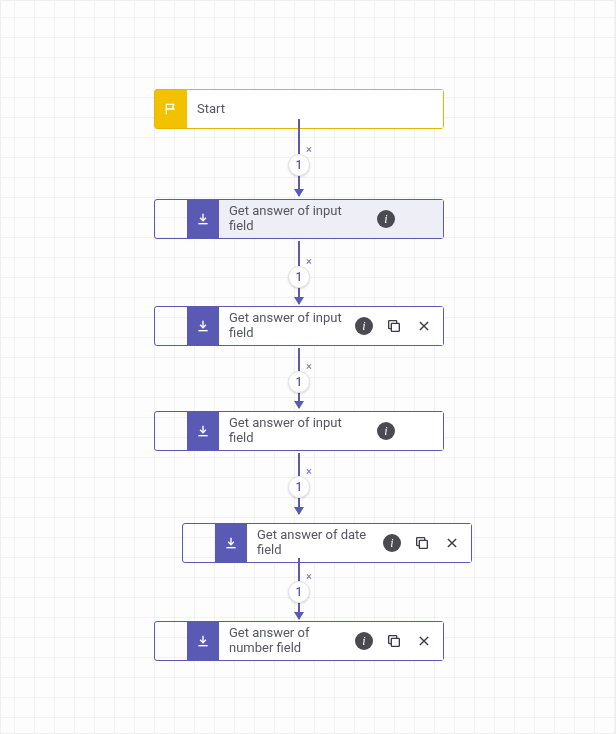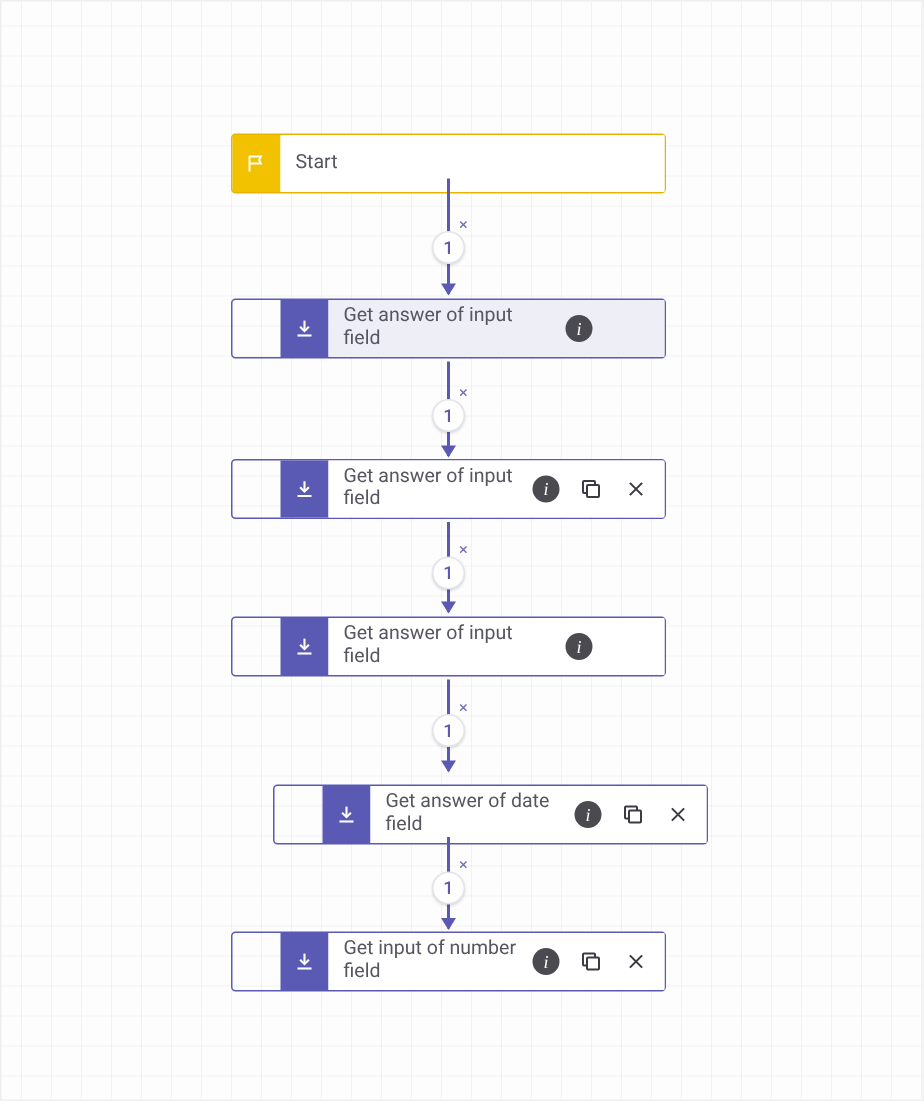--- a/index.html
+++ b/index.html
@@ -242,21 +242,21 @@
 
   <div class="node node-action" style="left:153px; top:620px;">
     <div class="node-icon">
       <svg class="icon" width="14" height="14" viewBox="0 0 24 24" fill="none" stroke="currentColor" stroke-width="2.4">
           <path d="M12 3v11"></path>
           <path d="M7 10l5 5 5-5"></path>
           <path d="M4 20h16"></path>
         </svg>
     </div>
     <div class="node-body">
-      <span class="node-label" style="max-width:120px;">Get input of number field</span>
+      <span class="node-label" style="max-width:120px;">Get answer of number field</span>
       <div class="node-actions">
         <div class="info-dot">i</div>
         <div class="act-btn">
           <svg class="icon" width="16" height="16" viewBox="0 0 24 24" fill="none" stroke="currentColor" stroke-width="2">
               <rect x="8" y="8" width="12" height="12" rx="1"></rect>
               <path d="M16 8V5a1 1 0 0 0-1-1H5a1 1 0 0 0-1 1v10a1 1 0 0 0 1 1h3"></path>
             </svg>
         </div>
         <div class="act-btn">
           <svg class="icon" width="14" height="14" viewBox="0 0 24 24" fill="none" stroke="currentColor" stroke-width="2.4">

